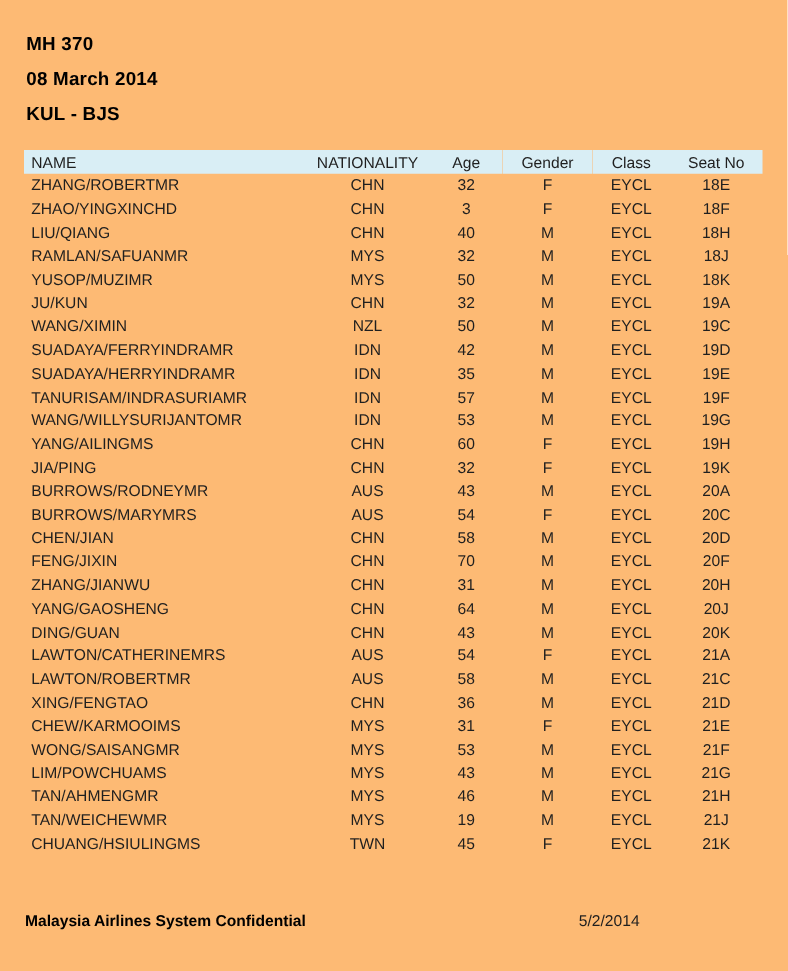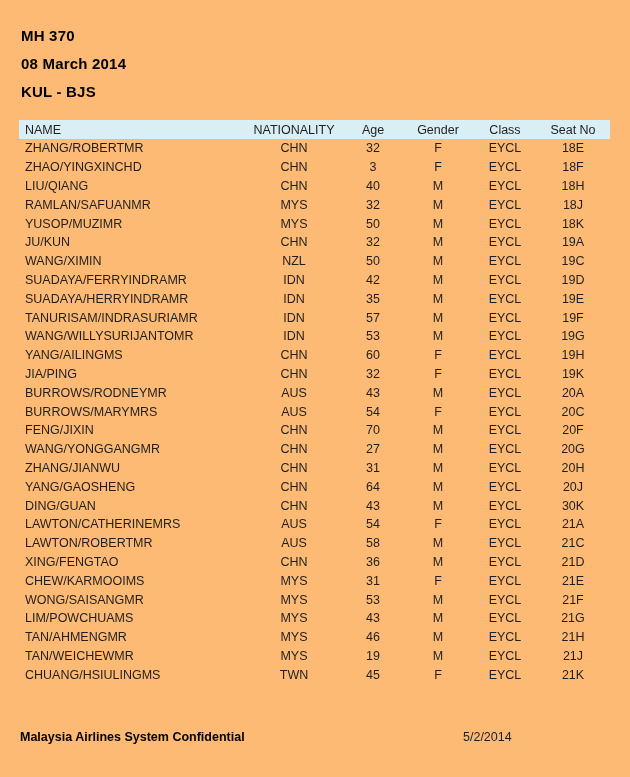--- a/index.html
+++ b/index.html
@@ -216,36 +216,36 @@
         </tr>
         <tr>
           <td class="col-name">BURROWS/MARYMRS</td>
           <td class="col-mid">AUS</td>
           <td class="col-mid">54</td>
           <td class="col-mid">F</td>
           <td class="col-mid">EYCL</td>
           <td class="col-mid">20C</td>
         </tr>
         <tr>
+          <td class="col-name">CHEN/JIAN</td>
+          <td class="col-mid">CHN</td>
+          <td class="col-mid">58</td>
+          <td class="col-mid">M</td>
+          <td class="col-mid">EYCL</td>
+          <td class="col-mid">20D</td>
+        </tr>
+        <tr>
           <td class="col-name">FENG/JIXIN</td>
           <td class="col-mid">CHN</td>
           <td class="col-mid">70</td>
           <td class="col-mid">M</td>
           <td class="col-mid">EYCL</td>
           <td class="col-mid">20F</td>
         </tr>
         <tr>
-          <td class="col-name">WANG/YONGGANGMR</td>
-          <td class="col-mid">CHN</td>
-          <td class="col-mid">27</td>
-          <td class="col-mid">M</td>
-          <td class="col-mid">EYCL</td>
-          <td class="col-mid">20G</td>
-        </tr>
-        <tr>
           <td class="col-name">ZHANG/JIANWU</td>
           <td class="col-mid">CHN</td>
           <td class="col-mid">31</td>
           <td class="col-mid">M</td>
           <td class="col-mid">EYCL</td>
           <td class="col-mid">20H</td>
         </tr>
         <tr>
           <td class="col-name">YANG/GAOSHENG</td>
           <td class="col-mid">CHN</td>
@@ -253,21 +253,21 @@
           <td class="col-mid">M</td>
           <td class="col-mid">EYCL</td>
           <td class="col-mid">20J</td>
         </tr>
         <tr>
           <td class="col-name">DING/GUAN</td>
           <td class="col-mid">CHN</td>
           <td class="col-mid">43</td>
           <td class="col-mid">M</td>
           <td class="col-mid">EYCL</td>
-          <td class="col-mid">30K</td>
+          <td class="col-mid">20K</td>
         </tr>
         <tr>
           <td class="col-name">LAWTON/CATHERINEMRS</td>
           <td class="col-mid">AUS</td>
           <td class="col-mid">54</td>
           <td class="col-mid">F</td>
           <td class="col-mid">EYCL</td>
           <td class="col-mid">21A</td>
         </tr>
         <tr>

